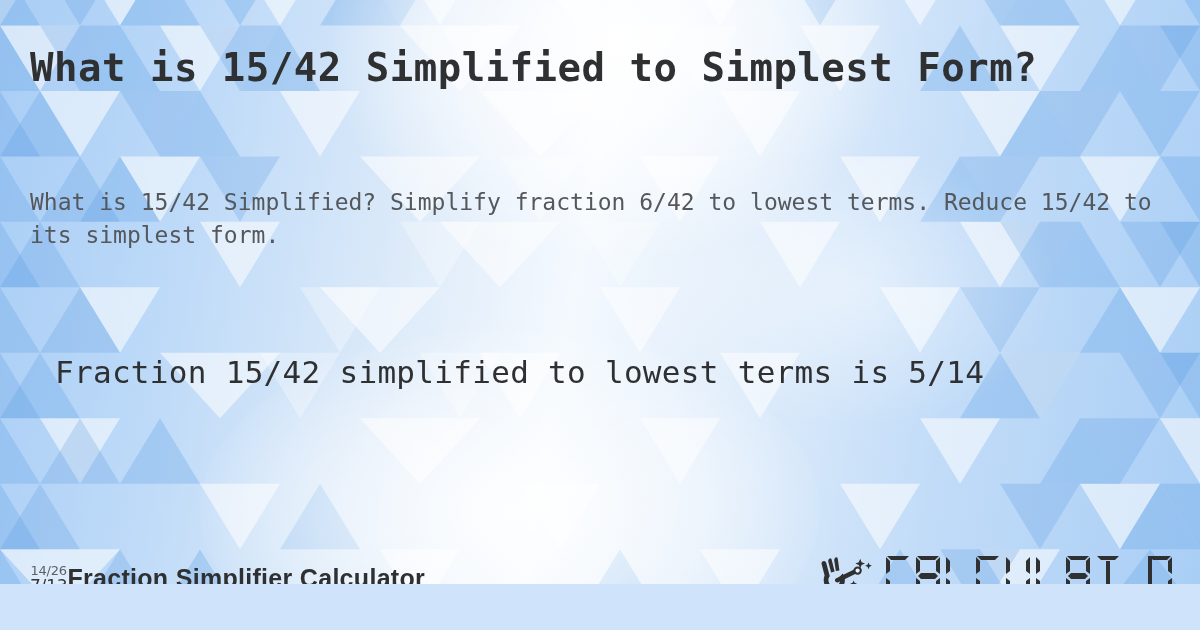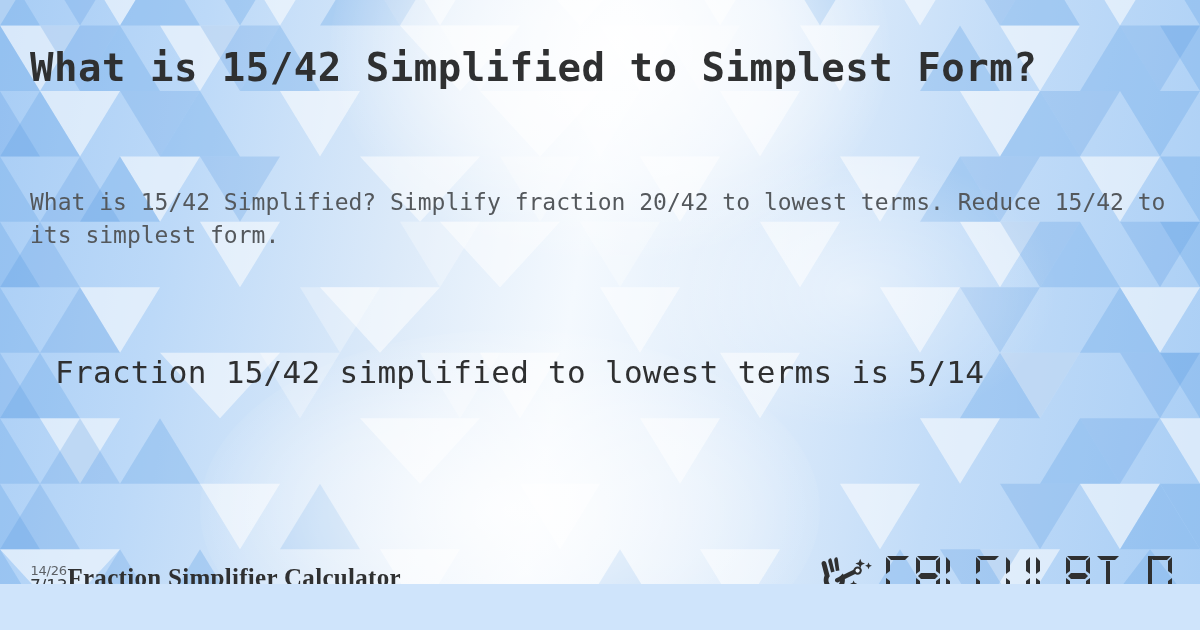--- a/index.html
+++ b/index.html
@@ -129,21 +129,21 @@
     letter-spacing: -0.2px;
   }
   .fraction-icon .frac-bottom {
     font-size: 17px;
     color: #33373b;
     margin-top: 1px;
     letter-spacing: -0.2px;
   }
 
   .footer-title {
-    font-family: Liberation Serif, serif;
+    font-family: Liberation Sans, sans-serif;
     font-size: 25px;
     font-weight: bold;
     letter-spacing: 0.3px;
     color: #2f3031;
   }
 
   .footer-right {
     display: flex;
     align-items: center;
     gap: 8px;
@@ -296,21 +296,21 @@
   </div>
 
   <div class="glow glow-a"></div>
   <div class="glow glow-b"></div>
   <div class="glow glow-c"></div>
 
   <div class="content">
 
     <h1 class="page-title">What is 15/42 Simplified to Simplest Form?</h1>
 
-    <p class="page-subtitle">What is 15/42 Simplified? Simplify fraction 20/42 to lowest terms. Reduce 15/42 to its simplest form.</p>
+    <p class="page-subtitle">What is 15/42 Simplified? Simplify fraction 6/42 to lowest terms. Reduce 15/42 to its simplest form.</p>
 
     <p class="result-block">Fraction 15/42 simplified to lowest terms is 5/14</p>
 
     <div class="footer">
 
       <div class="footer-left">
         <div class="fraction-icon">
           <span class="frac-top">14/26</span>
           <span class="frac-bottom">7/13</span>
         </div>

